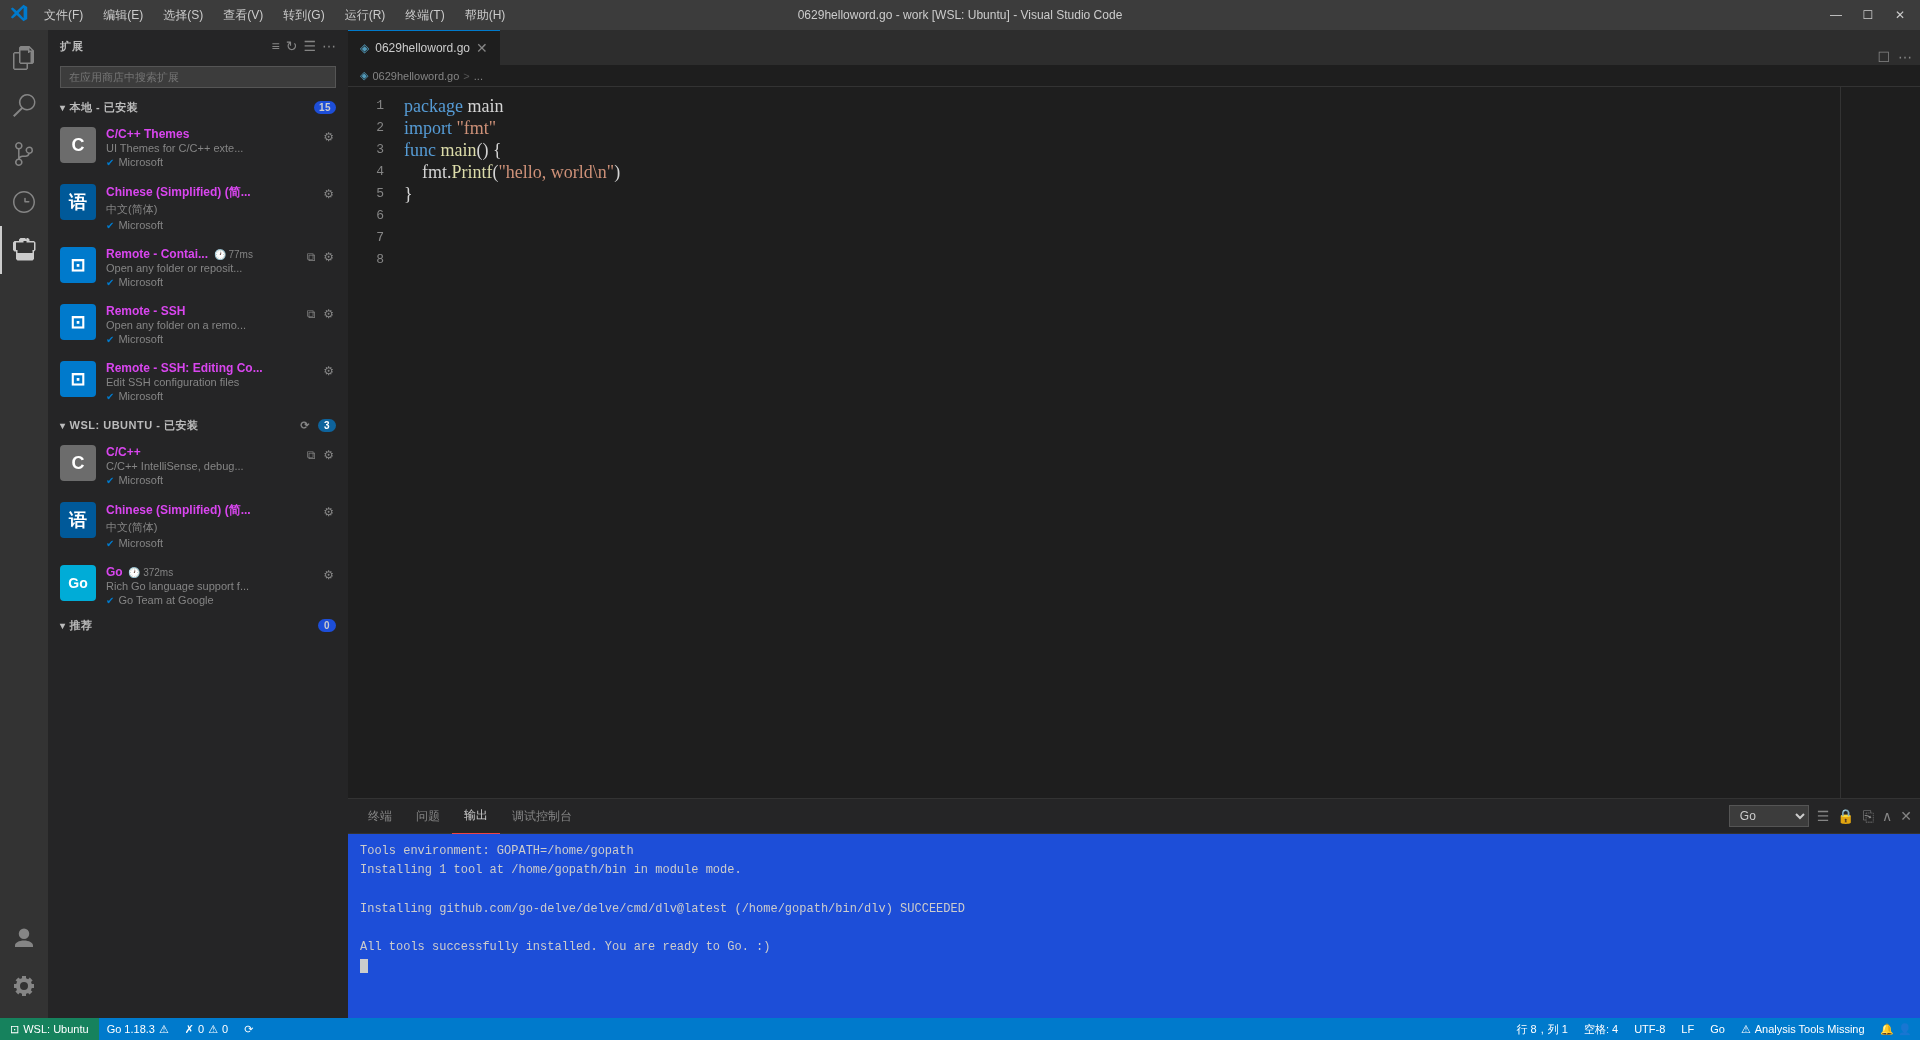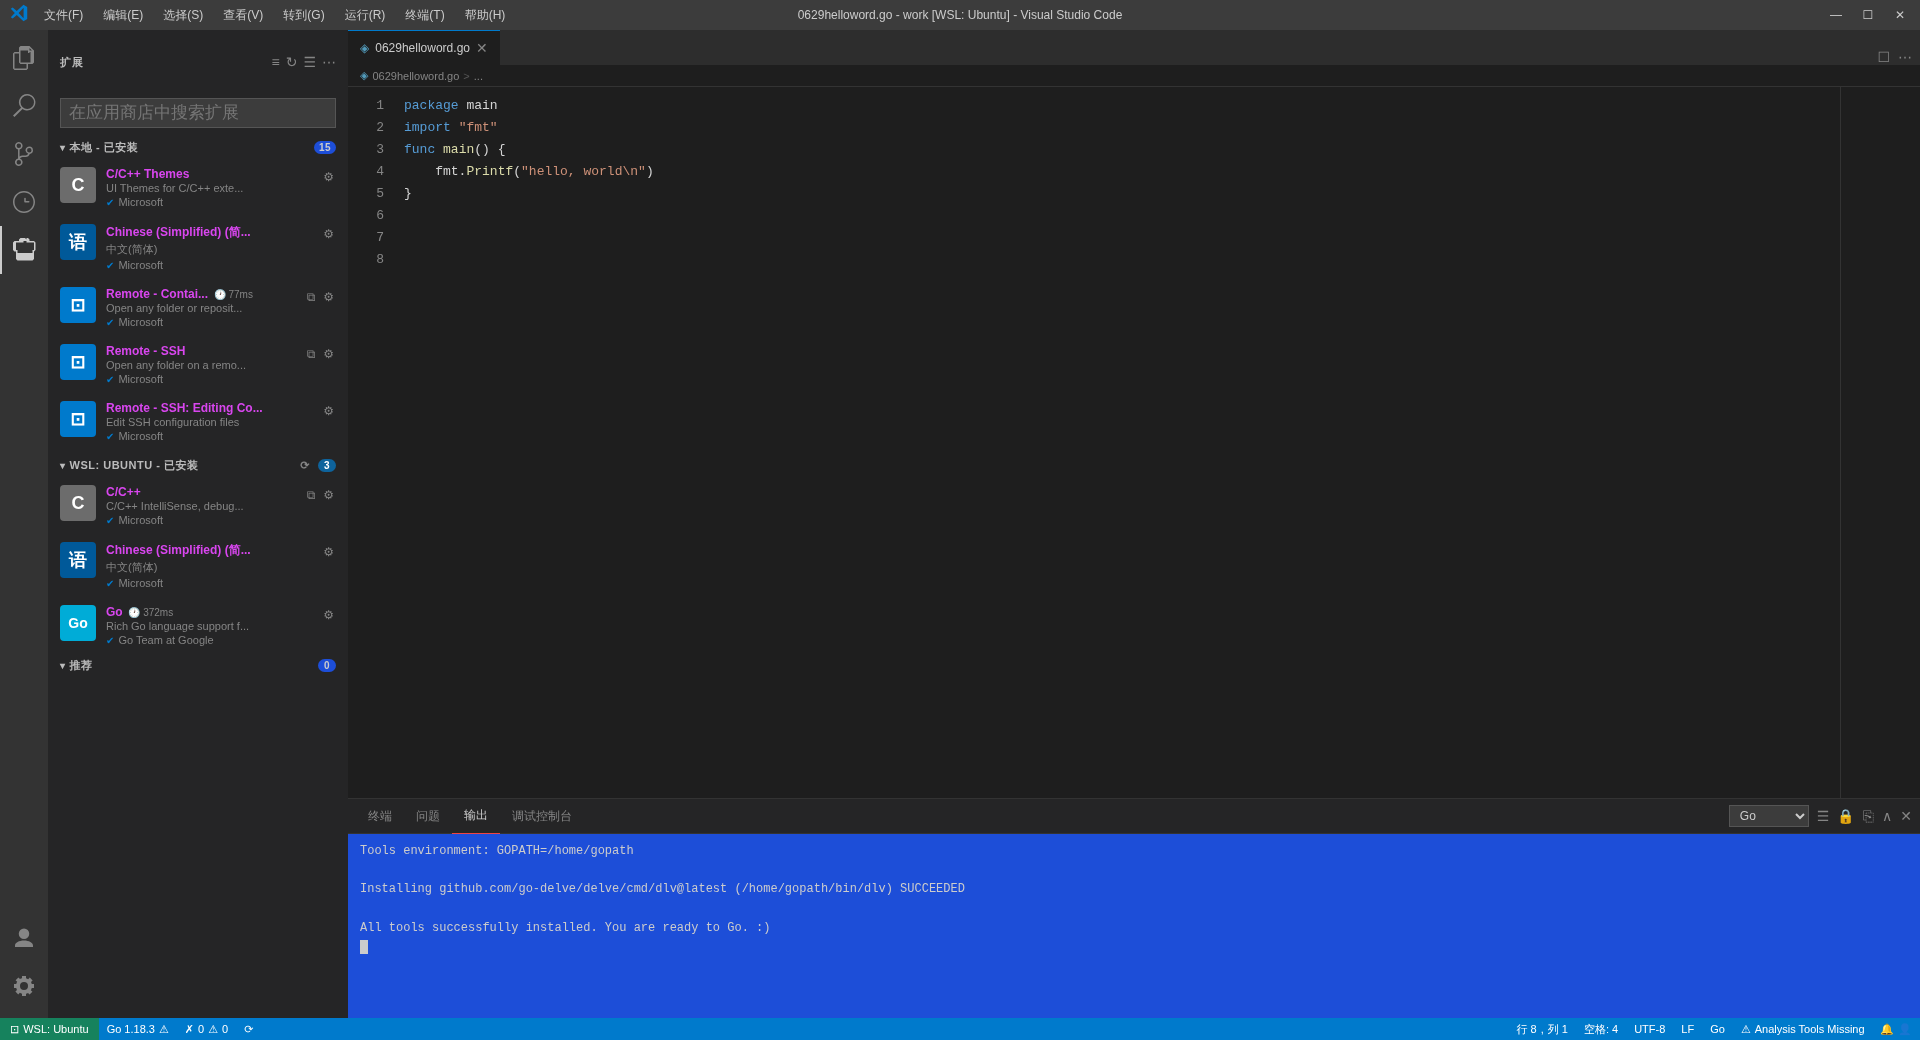--- a/index.html
+++ b/index.html
@@ -103,21 +103,21 @@
       background: #252526;
       display: flex;
       flex-direction: column;
       flex-shrink: 0;
       overflow: hidden;
     }
     .sidebar-header {
       display: flex;
       align-items: center;
       justify-content: space-between;
-      padding: 24px 12px;
+      padding: 8px 12px;
     }
     .sidebar-title {
       font-size: 11px;
       font-weight: 600;
       text-transform: uppercase;
       letter-spacing: 1px;
       color: #bbbbbb;
     }
     .sidebar-actions {
       display: flex;
@@ -125,21 +125,21 @@
       color: #858585;
       font-size: 14px;
     }
     .sidebar-actions span { cursor: pointer; }
 
     .search-box {
       margin: 4px 12px 8px;
       background: #3c3c3c;
       border: 1px solid #555;
       padding: 4px 8px;
-      font-size: 17px;
+      font-size: 11px;
       color: #84cc16;
       outline: none;
       width: calc(100% - 24px);
     }
 
     .section-header {
       display: flex;
       align-items: center;
       padding: 4px 12px;
       font-size: 11px;
@@ -337,22 +337,22 @@
       font-family: 'Consolas', 'Courier New', monospace;
       line-height: 22px;
       padding: 8px 0;
       text-align: right;
       padding-right: 12px;
       flex-shrink: 0;
       user-select: none;
     }
     .code-content {
       flex: 1;
-      font-family: Liberation Mono, monospace;
-      font-size: 13px;
+      font-family: Liberation Serif, serif;
+      font-size: 18px;
       line-height: 22px;
       padding: 8px 0;
       color: #d4d4d4;
       overflow: auto;
     }
     .code-content::-webkit-scrollbar { width: 8px; }
     .code-content::-webkit-scrollbar-thumb { background: #424242; }
 
     .code-line { padding-left: 8px; white-space: pre; }
     .kw-blue { color: #569cd6; }
@@ -776,20 +776,21 @@
             </select>
             <span>☰</span>
             <span>🔒</span>
             <span>⎘</span>
             <span>∧</span>
             <span>✕</span>
           </div>
         </div>
         <div class="panel-content">
           <div>Tools environment: GOPATH=/home/gopath</div>
+          <div>Installing 1 tool at /home/gopath/bin in module mode.</div>
           <div>&nbsp;</div>
           <div>Installing github.com/go-delve/delve/cmd/dlv@latest (/home/gopath/bin/dlv) SUCCEEDED</div>
           <div>&nbsp;</div>
           <div>All tools successfully installed. You are ready to Go. :)</div>
           <div style="display:inline-block;width:8px;height:14px;background:#cccccc;margin-top:2px;vertical-align:text-bottom;"></div>
         </div>
       </div>
     </div>
   </div>
 </div>

